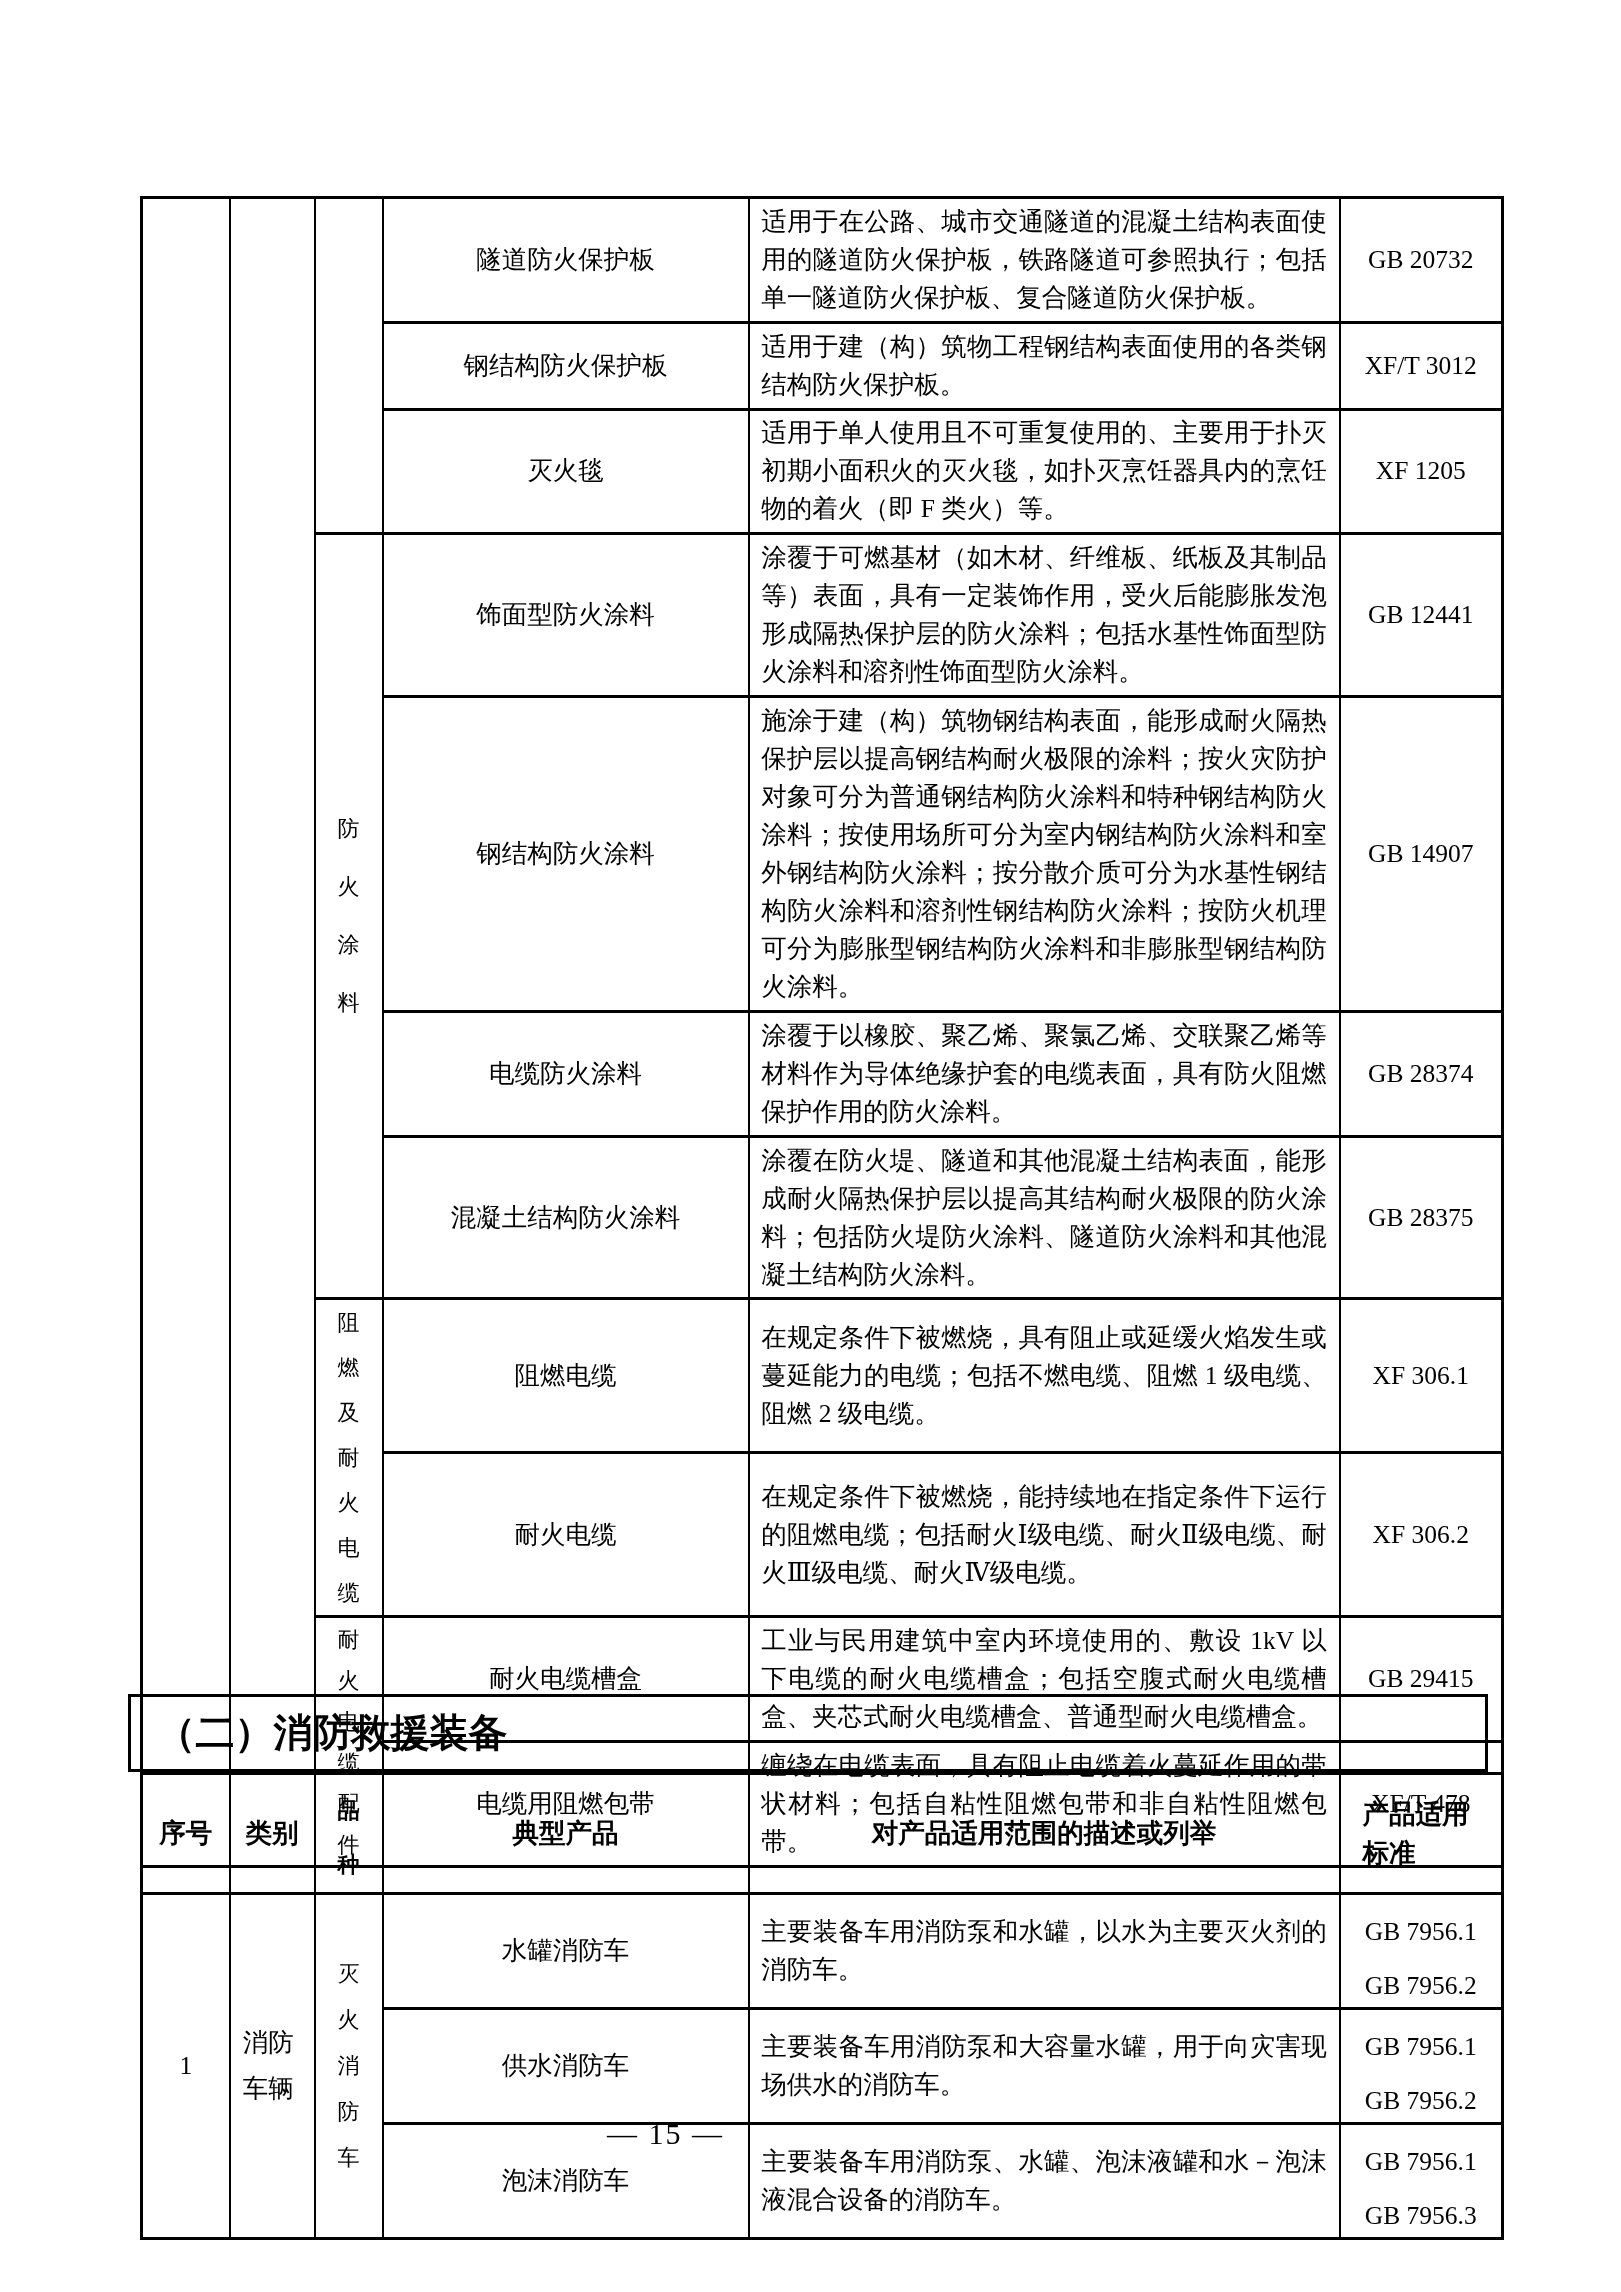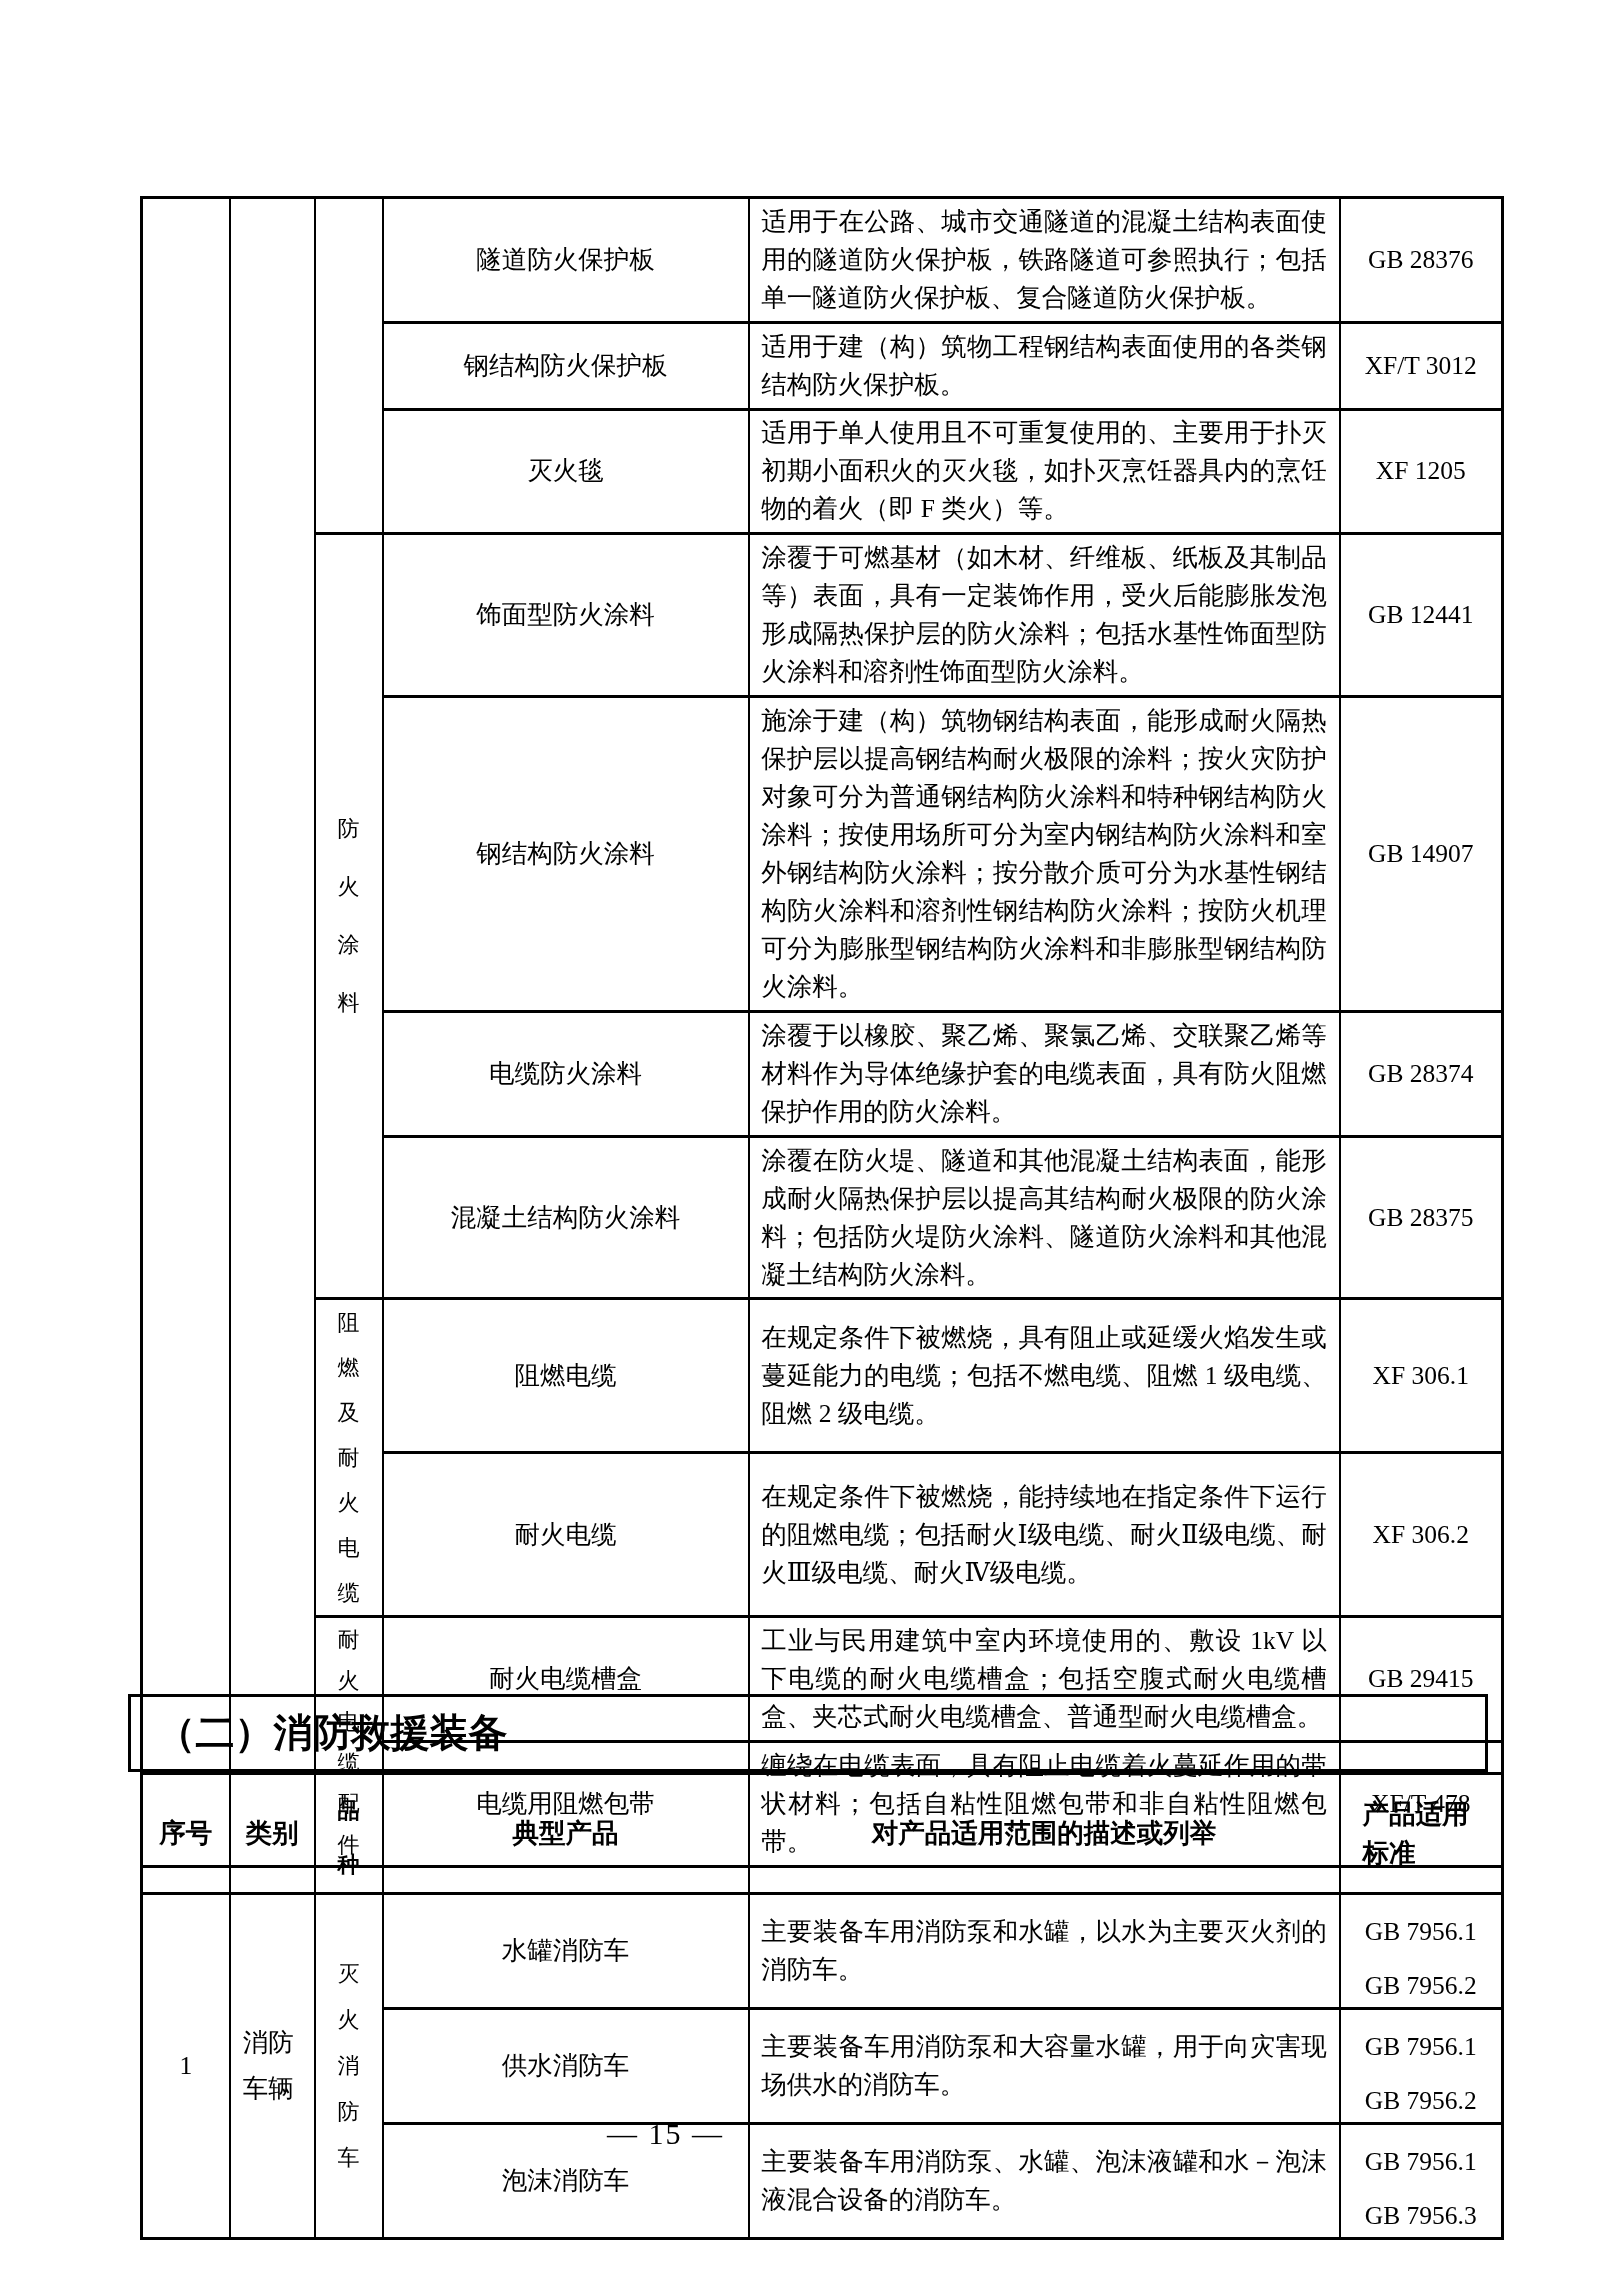--- a/index.html
+++ b/index.html
@@ -96,21 +96,21 @@
         <col style="width:591px">
         <col style="width:163px">
     </colgroup>
     <tbody>
         <tr style="height:115px">
       <td class="center" rowspan="11"></td>
       <td class="center" rowspan="11"></td>
       <td class="center" rowspan="3"><span class="vert lh40"></span></td>
       <td class="center">隧道防火保护板</td>
       <td class="desc">适用于在公路、城市交通隧道的混凝土结构表面使用的隧道防火保护板，铁路隧道可参照执行；包括单一隧道防火保护板、复合隧道防火保护板。</td>
-      <td class="std">GB 28376</td>
+      <td class="std">GB 20732</td>
     </tr>
     <tr style="height:82px">
       <td class="center">钢结构防火保护板</td>
       <td class="desc">适用于建（构）筑物工程钢结构表面使用的各类钢结构防火保护板。</td>
       <td class="std">XF/T 3012</td>
     </tr>
     <tr style="height:114px">
       <td class="center">灭火毯</td>
       <td class="desc">适用于单人使用且不可重复使用的、主要用于扑灭初期小面积火的灭火毯，如扑灭烹饪器具内的烹饪物的着火（即 F 类火）等。</td>
       <td class="std">XF 1205</td>

